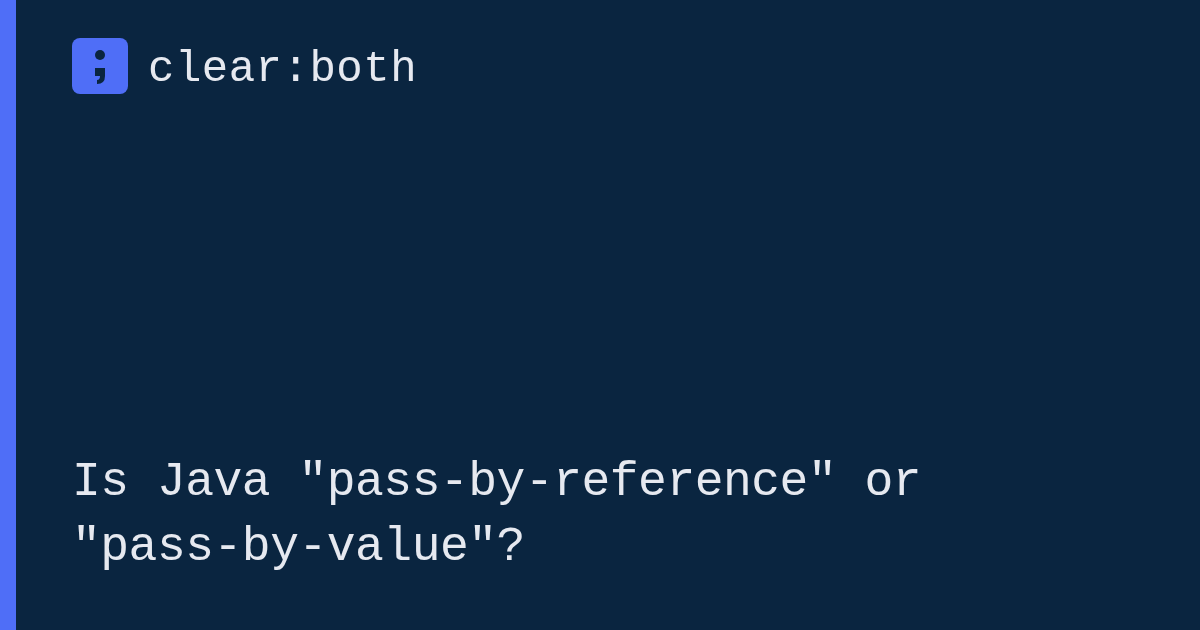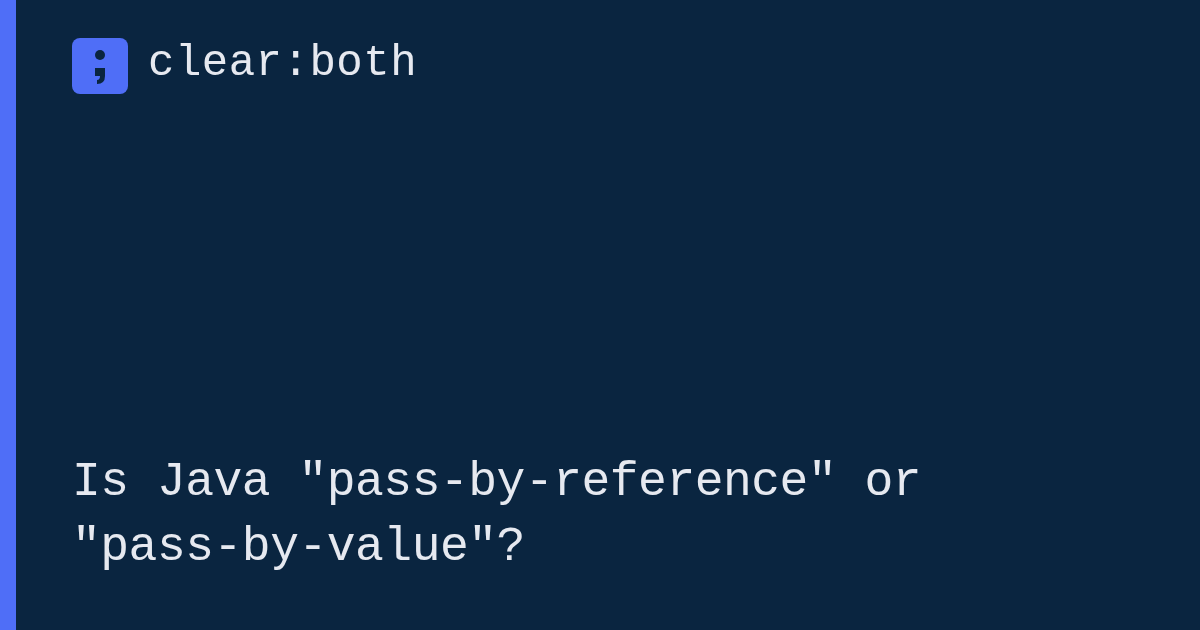--- a/index.html
+++ b/index.html
@@ -22,21 +22,21 @@
       flex-shrink: 0;
     }
     .content {
       flex: 1;
       display: flex;
       flex-direction: column;
       padding: 38px 60px 50px 56px;
     }
     .header {
       display: flex;
-      align-items: flex-start;
+      align-items: flex-end;
       gap: 20px;
     }
     .logo-box {
       width: 56px;
       height: 56px;
       background: #4f6ef7;
       border-radius: 8px;
       display: flex;
       align-items: center;
       justify-content: center;

